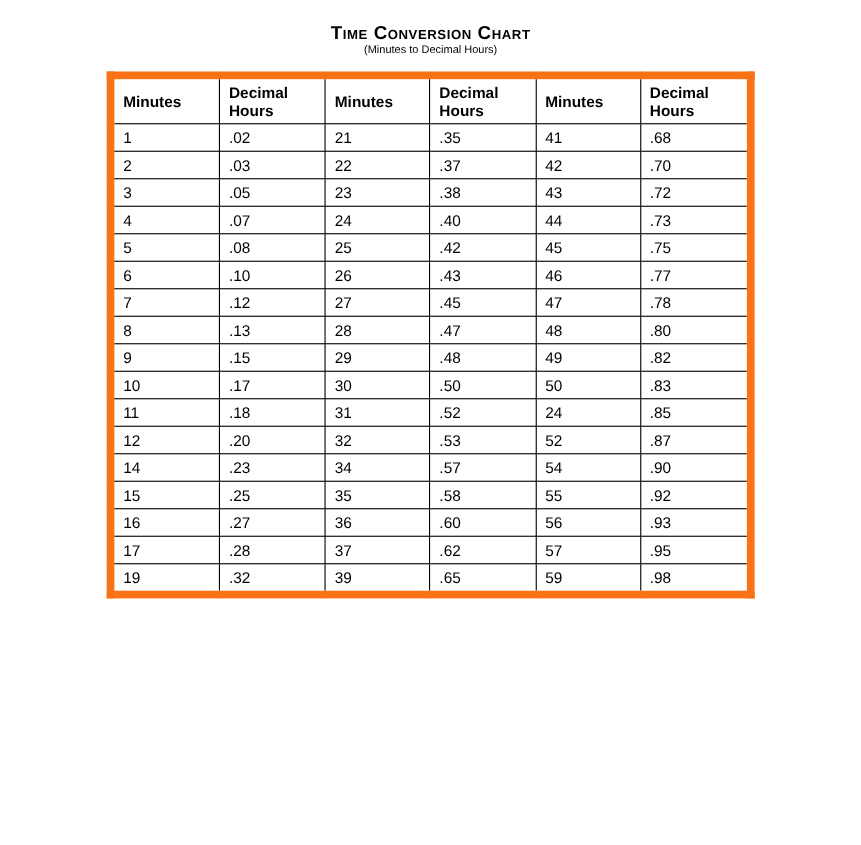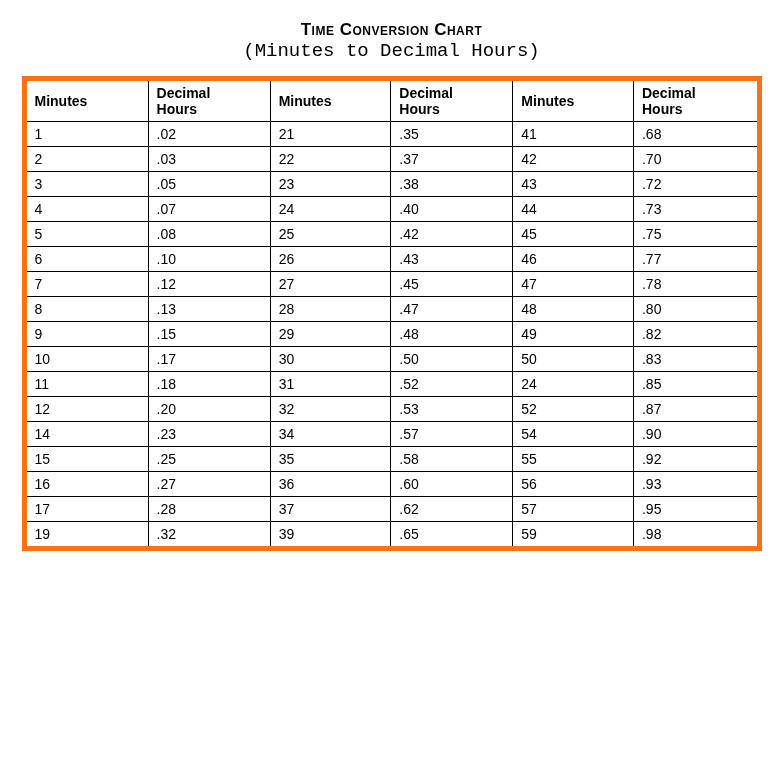--- a/index.html
+++ b/index.html
@@ -8,40 +8,39 @@
       font-family: Arial, sans-serif;
       font-size: 14px;
       display: flex;
       justify-content: center;
       align-items: flex-start;
       padding: 20px;
       width: 783px;
       min-height: 768px;
     }
     .container {
-      width: 740px;
+      width: 589px;
     }
     .title-block {
       text-align: center;
       margin-bottom: 14px;
     }
     .main-title {
       font-size: 17px;
       font-weight: bold;
       font-variant: small-caps;
       letter-spacing: 0.5px;
     }
     .subtitle {
-      font-size: 19px;
-      font-family: Liberation Mono, monospace;
+      font-size: 10px;
     }
     table {
       width: 100%;
       border-collapse: collapse;
-      border: 5px solid #f97316;
+      border: 7px solid #f97316;
     }
     th, td {
       border: 1px solid #000;
       padding: 4px 8px;
       text-align: left;
       vertical-align: top;
       font-size: 14px;
     }
     th {
       font-weight: bold;

